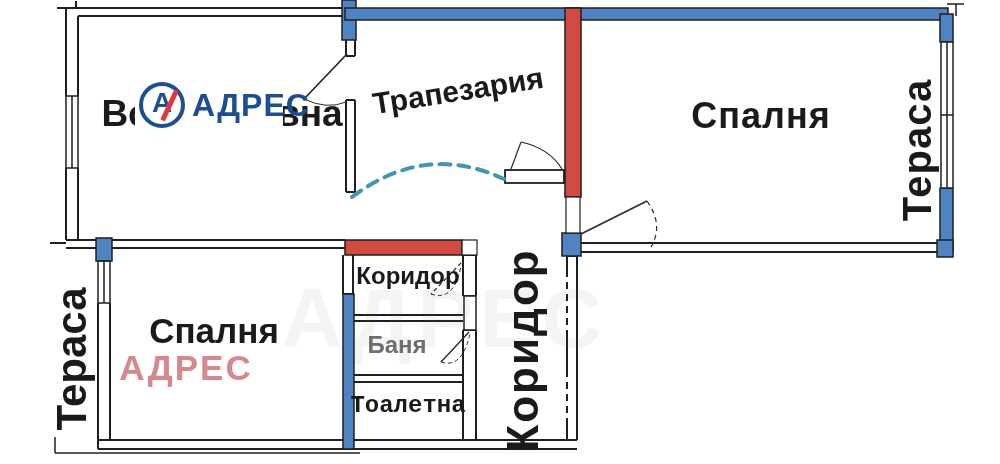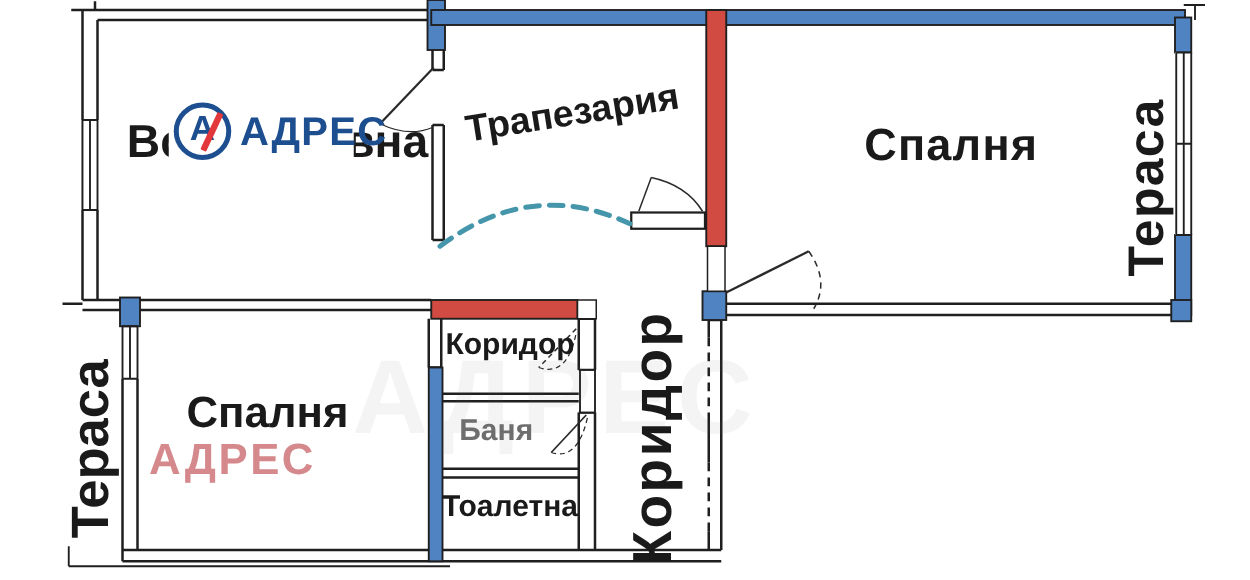--- a/index.html
+++ b/index.html
@@ -17,21 +17,21 @@
   .corr-big{font-size:44px;letter-spacing:2px;}
   .gray{color:#6e6e6e;}
   .living{left:222px;top:113px;font-size:37px;}
   .dining{left:458px;top:91px;transform:translate(-50%,-50%) rotate(-9deg);}
   .bed-tr{left:761px;top:116px;}
   .terr-r{left:917px;top:150px;}
   .bed-bl{left:214px;top:330px;font-size:35px;}
   .terr-l{left:72px;top:359px;font-size:42px;}
   .hall-s{left:408px;top:276px;}
   .bath{left:397px;top:345px;}
-  .toilet{left:408px;top:406px;}
+  .toilet{left:408px;top:406px;font-family:Liberation Mono, monospace;}
   .corr{left:523px;top:350px;}
   .wm-pink{
     position:absolute;left:186px;top:368px;transform:translate(-50%,-50%);
     font-weight:bold;font-size:35px;letter-spacing:2px;color:var(--watermark-pink);
   }
   .wm-faint{
     position:absolute;left:445px;top:318px;transform:translate(-50%,-50%);
     font-weight:bold;font-size:84px;letter-spacing:6px;color:#6b6b78;opacity:0.07;
   }
   .logo{

